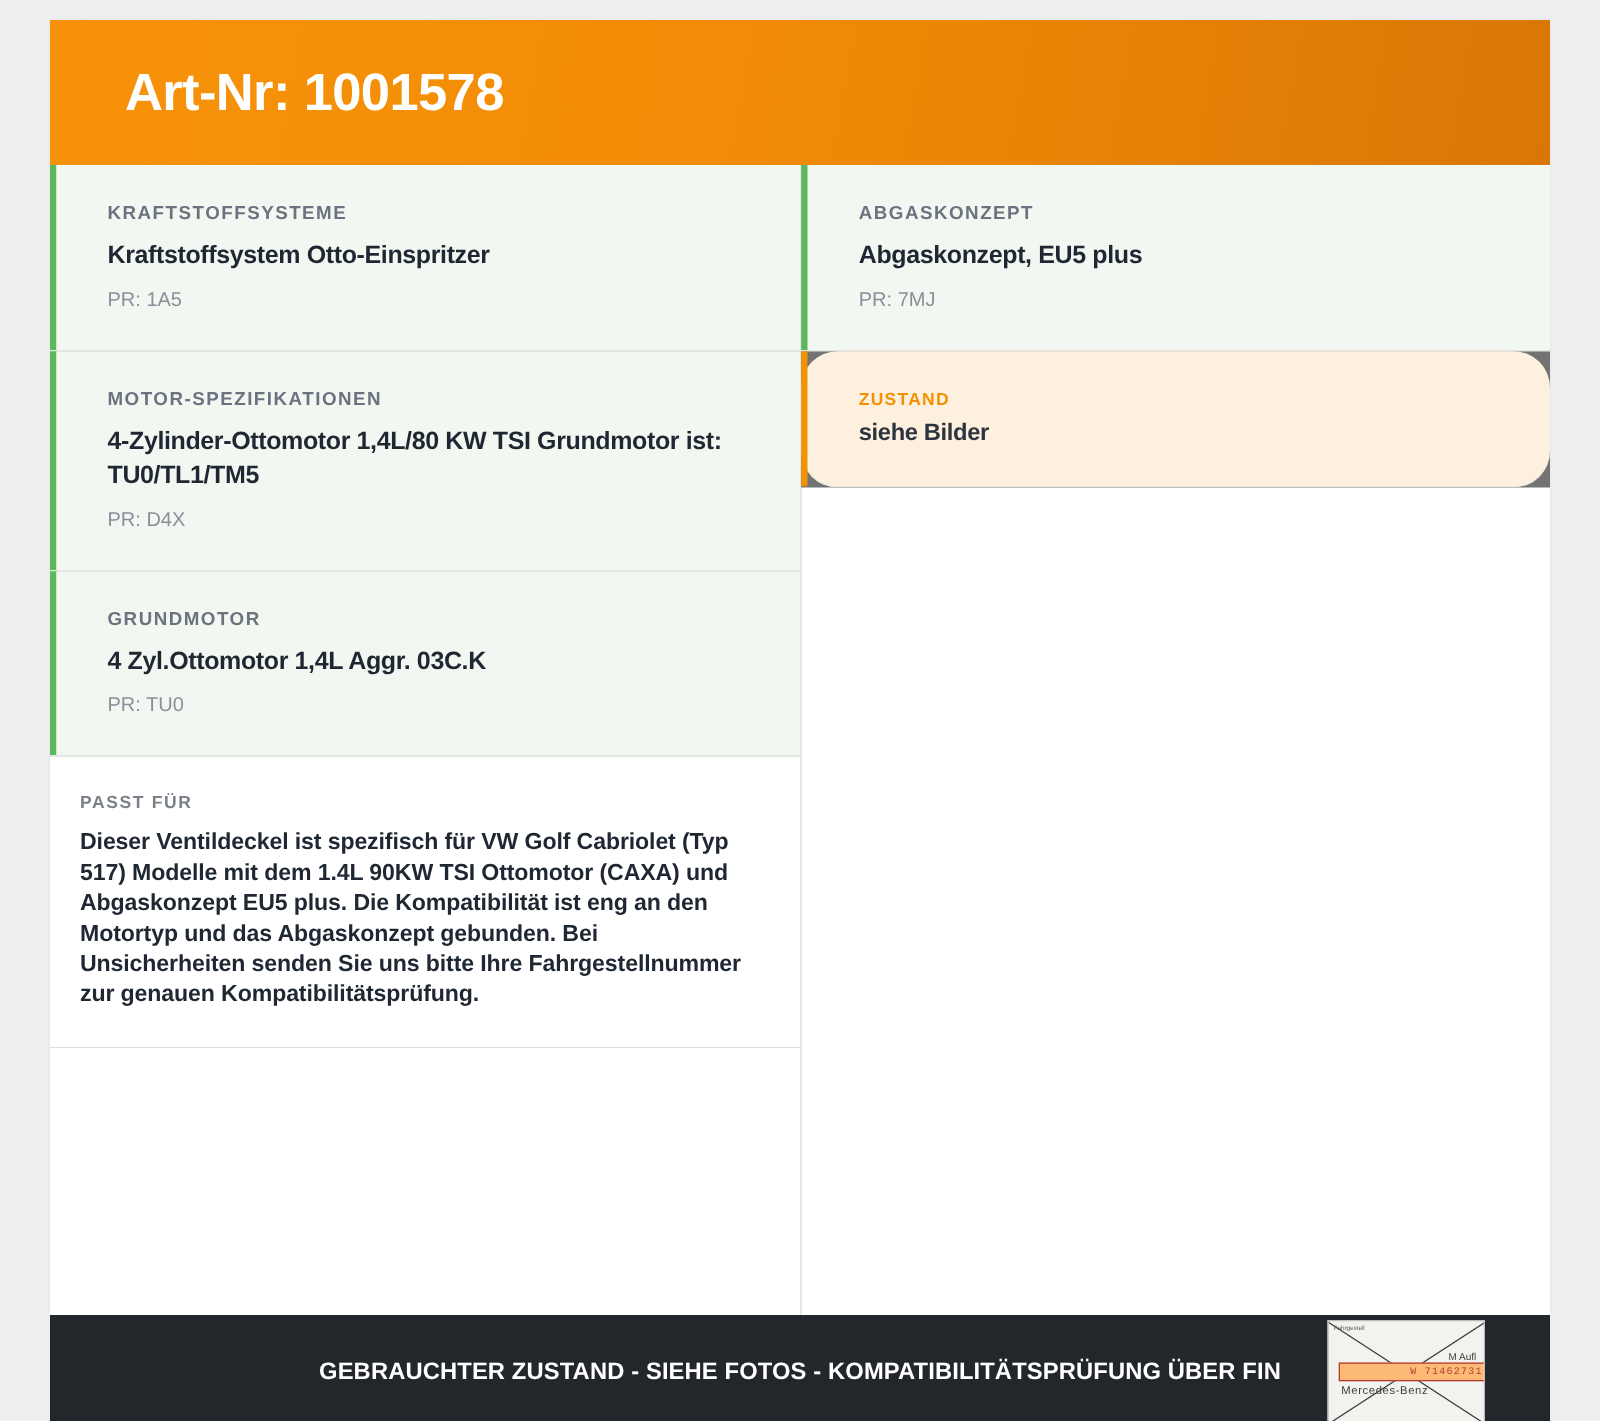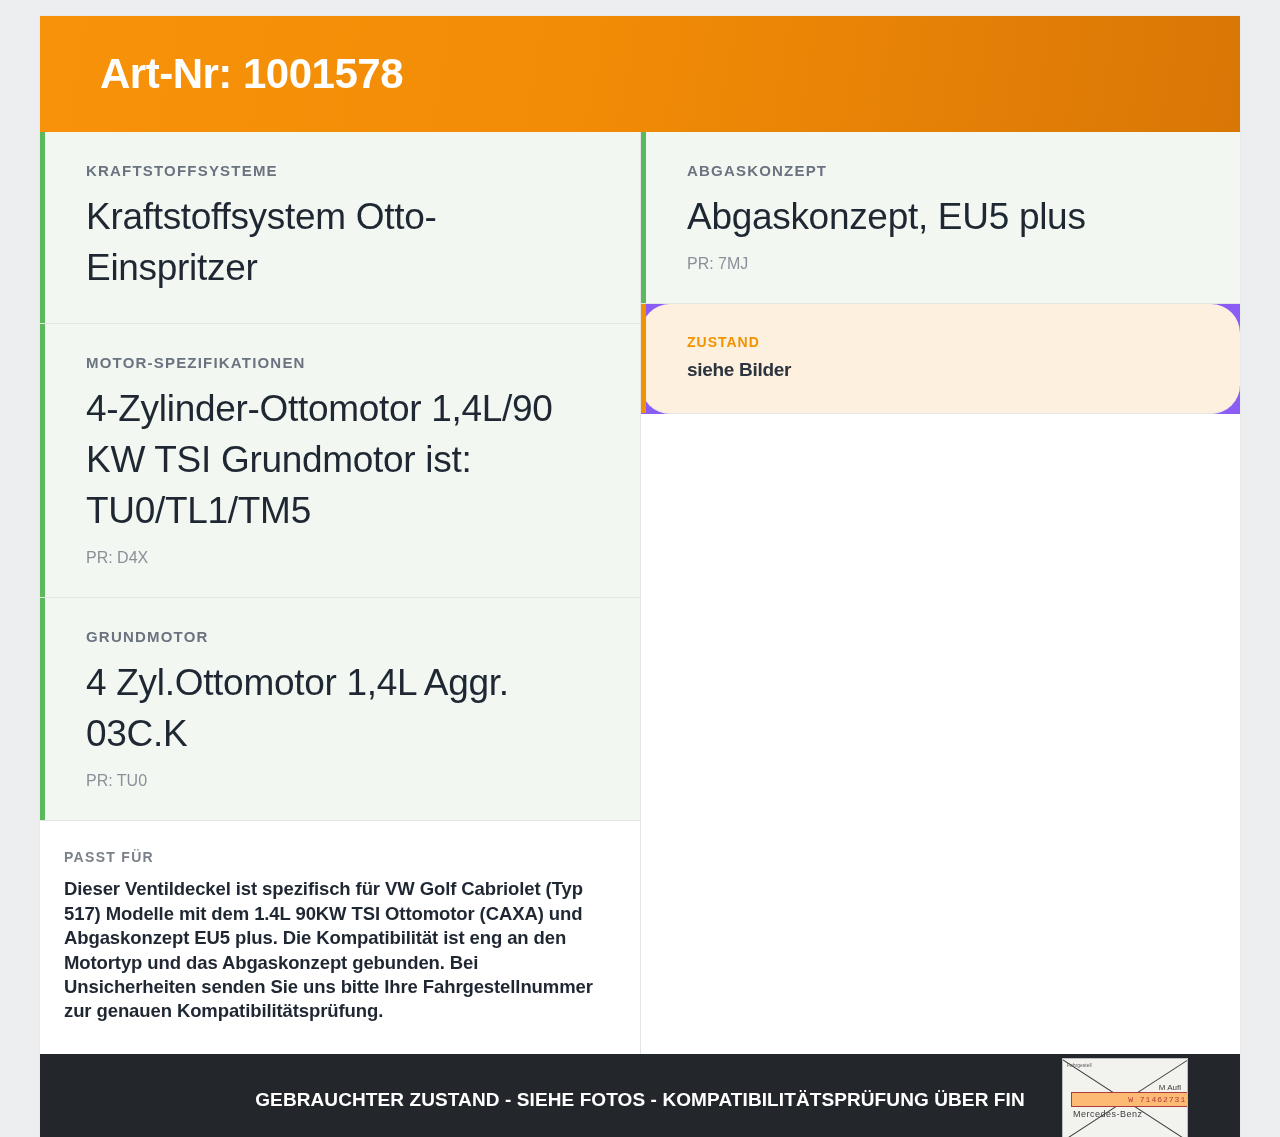--- a/index.html
+++ b/index.html
@@ -39,21 +39,21 @@
     font-size: 42px;
     font-weight: bold;
     letter-spacing: -0.5px;
     padding-left: 60px;
   }
   
   .body {
     flex: 1 1 auto;
     display: flex;
     align-items: stretch;
-    background: #8b5cf6;
+    background: #737373;
   }
   .col {
     display: flex;
     flex-direction: column;
   }
   .col-left {
     width: 600px;
     border-right: 1px solid #e3e6e4;
   }
   .col-right {
@@ -98,22 +98,22 @@
     color: #6b7280;
     margin: 0 0 12px 0;
   }
   .card.orange .card-label {
     color: #f39200;
     letter-spacing: 1px;
     font-size: 14px;
     margin-bottom: 8px;
   }
   .card-value {
-    font-size: 37px;
-    font-weight: normal;
+    font-size: 20px;
+    font-weight: bold;
     line-height: 1.38;
     color: #1f2733;
     margin: 0;
     letter-spacing: -0.3px;
   }
   .card.orange .card-value {
     font-size: 19px;
     font-weight: bold;
     color: #2c3440;
     line-height: 1.3;
@@ -236,25 +236,26 @@
       <div class="header-title">Art-Nr: 1001578</div>
     </div>
 
     <div class="body">
 
       <div class="col col-left">
 
         <div class="card green">
           <div class="card-label">KRAFTSTOFFSYSTEME</div>
           <div class="card-value">Kraftstoffsystem Otto-Einspritzer</div>
+          <div class="card-pr">PR: 1A5</div>
         </div>
 
         <div class="card green">
           <div class="card-label">MOTOR-SPEZIFIKATIONEN</div>
-          <div class="card-value">4-Zylinder-Ottomotor 1,4L/90 KW TSI Grundmotor ist: TU0/TL1/TM5</div>
+          <div class="card-value">4-Zylinder-Ottomotor 1,4L/80 KW TSI Grundmotor ist: TU0/TL1/TM5</div>
           <div class="card-pr">PR: D4X</div>
         </div>
 
         <div class="card green">
           <div class="card-label">GRUNDMOTOR</div>
           <div class="card-value">4 Zyl.Ottomotor 1,4L Aggr. 03C.K</div>
           <div class="card-pr">PR: TU0</div>
         </div>
 
         <div class="fit-card">

